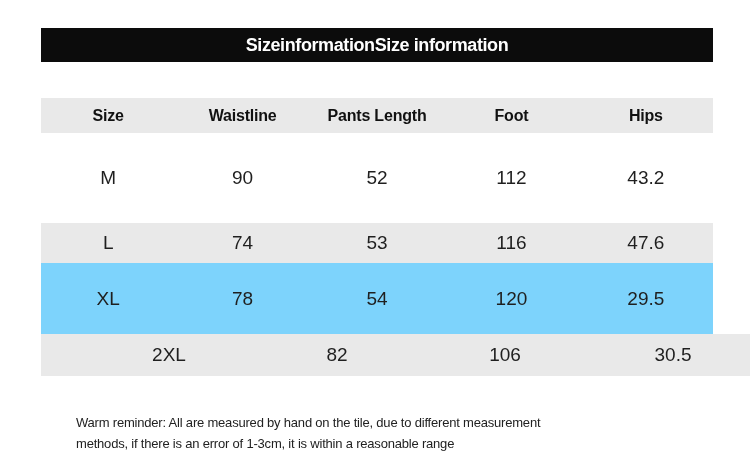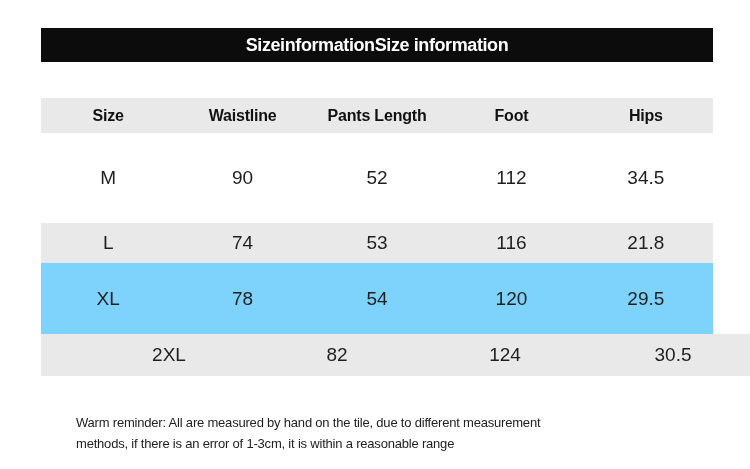--- a/index.html
+++ b/index.html
@@ -94,43 +94,43 @@
     <div class="cell">Pants Length</div>
     <div class="cell">Foot</div>
     <div class="cell">Hips</div>
   </div>
 
   <div class="trow row-0">
     <div class="cell size-cell">M</div>
     <div class="cell">90</div>
     <div class="cell">52</div>
     <div class="cell">112</div>
-    <div class="cell">34.5</div>
+    <div class="cell">43.2</div>
   </div>
 
   <div class="trow row-1">
     <div class="cell size-cell">L</div>
     <div class="cell">74</div>
     <div class="cell">53</div>
     <div class="cell">116</div>
-    <div class="cell">21.8</div>
+    <div class="cell">47.6</div>
   </div>
 
   <div class="trow row-2">
     <div class="cell size-cell">XL</div>
     <div class="cell">78</div>
     <div class="cell">54</div>
     <div class="cell">120</div>
     <div class="cell">29.5</div>
   </div>
 
   <div class="trow row-3">
     <div class="cell size-cell">2XL</div>
     <div class="cell">82</div>
-    <div class="cell">124</div>
+    <div class="cell">106</div>
     <div class="cell">30.5</div>
   </div>
 </div>
 
 <div class="footer-note">
   <span class="line">Warm reminder: All are measured by hand on the tile, due to different measurement</span>
   <span class="line">methods, if there is an error of 1-3cm, it is within a reasonable range</span>
 </div>
 
 </body></html>

